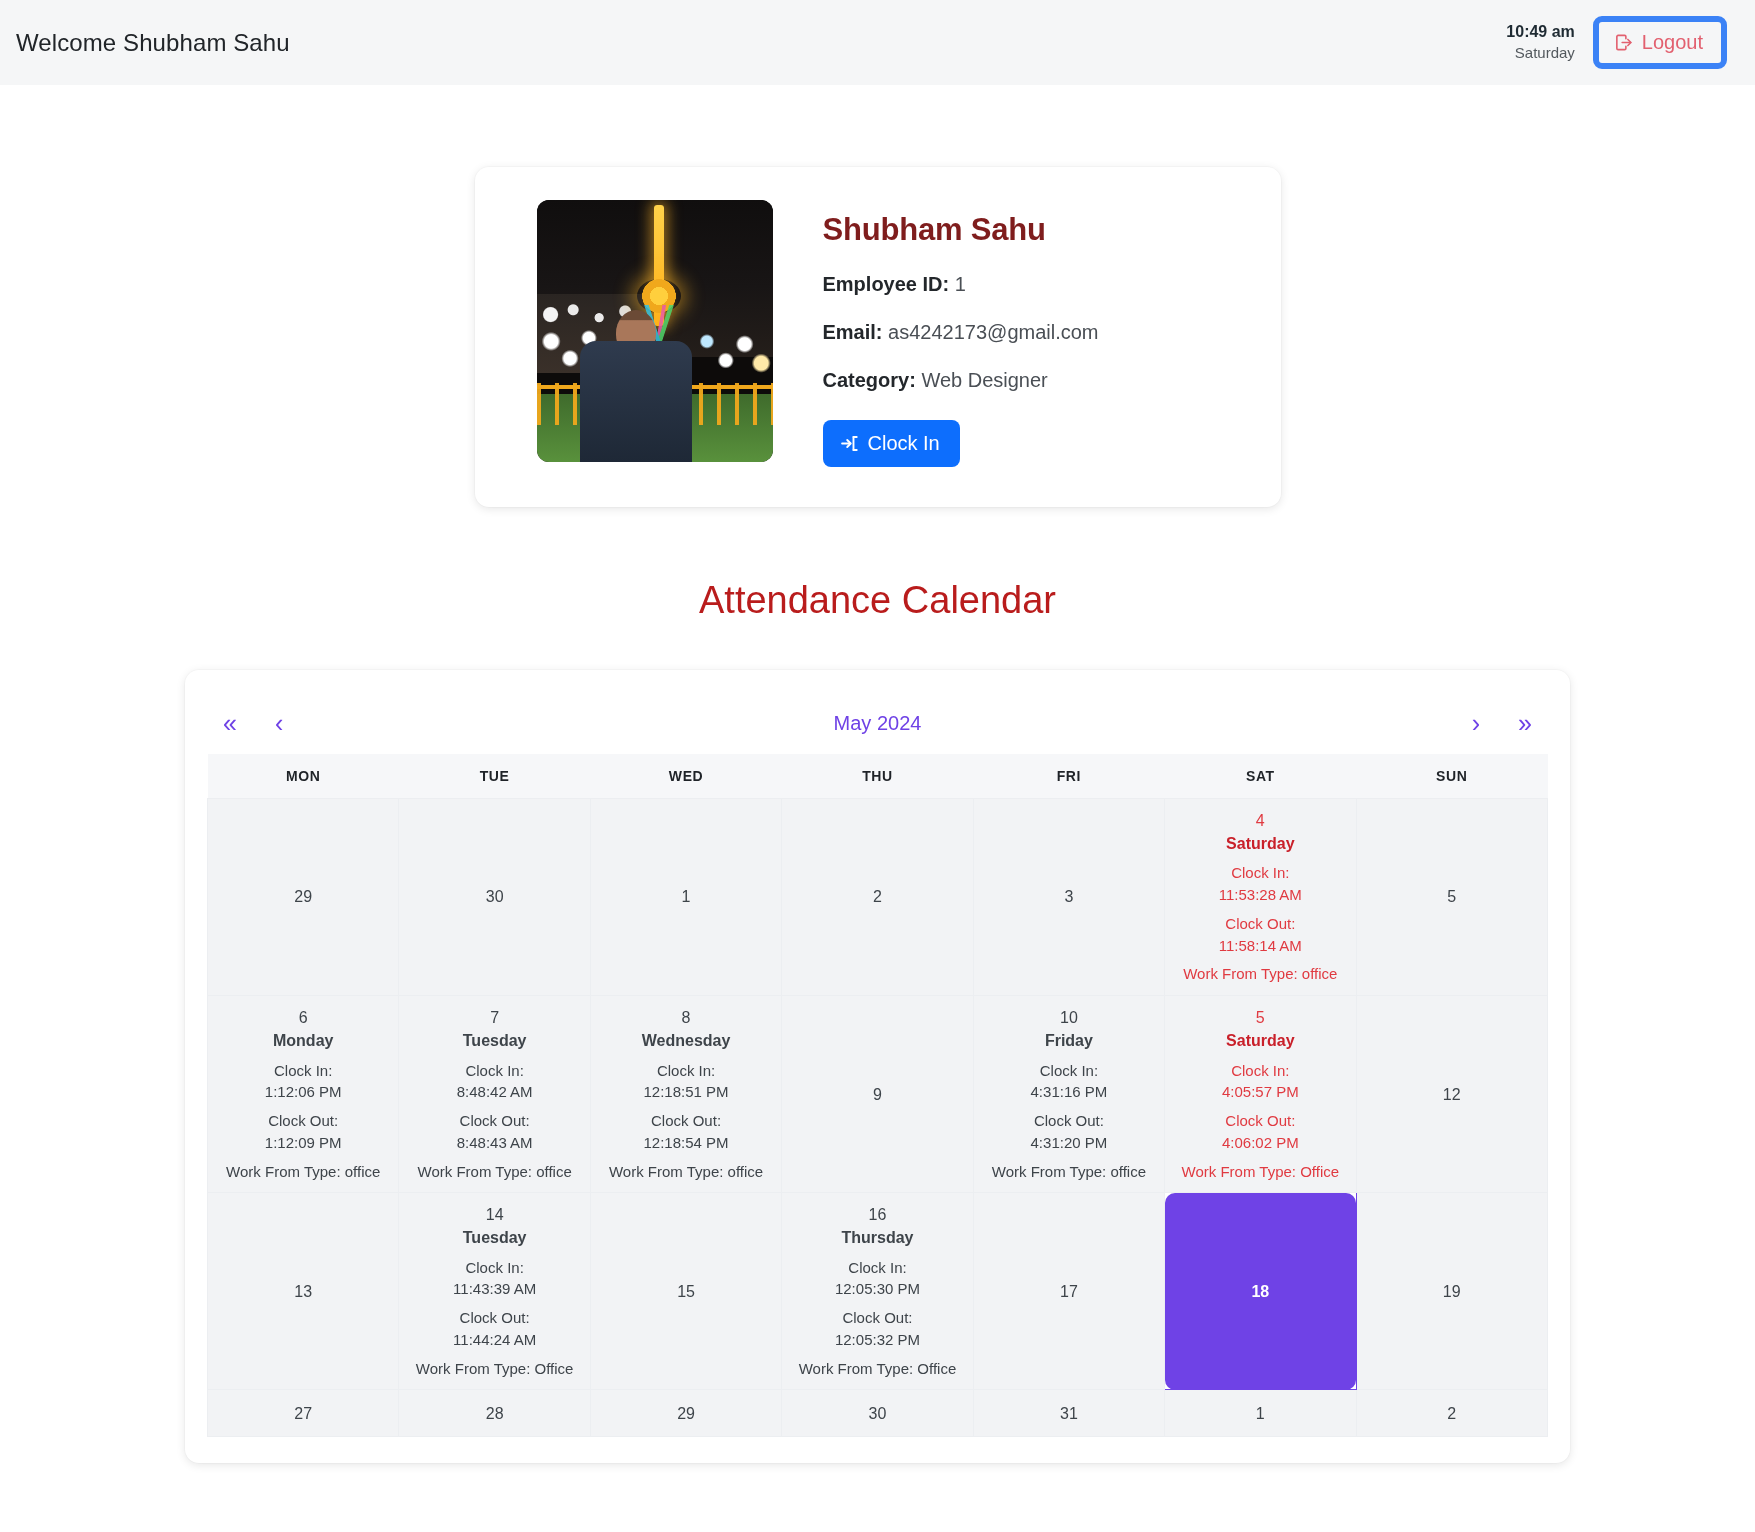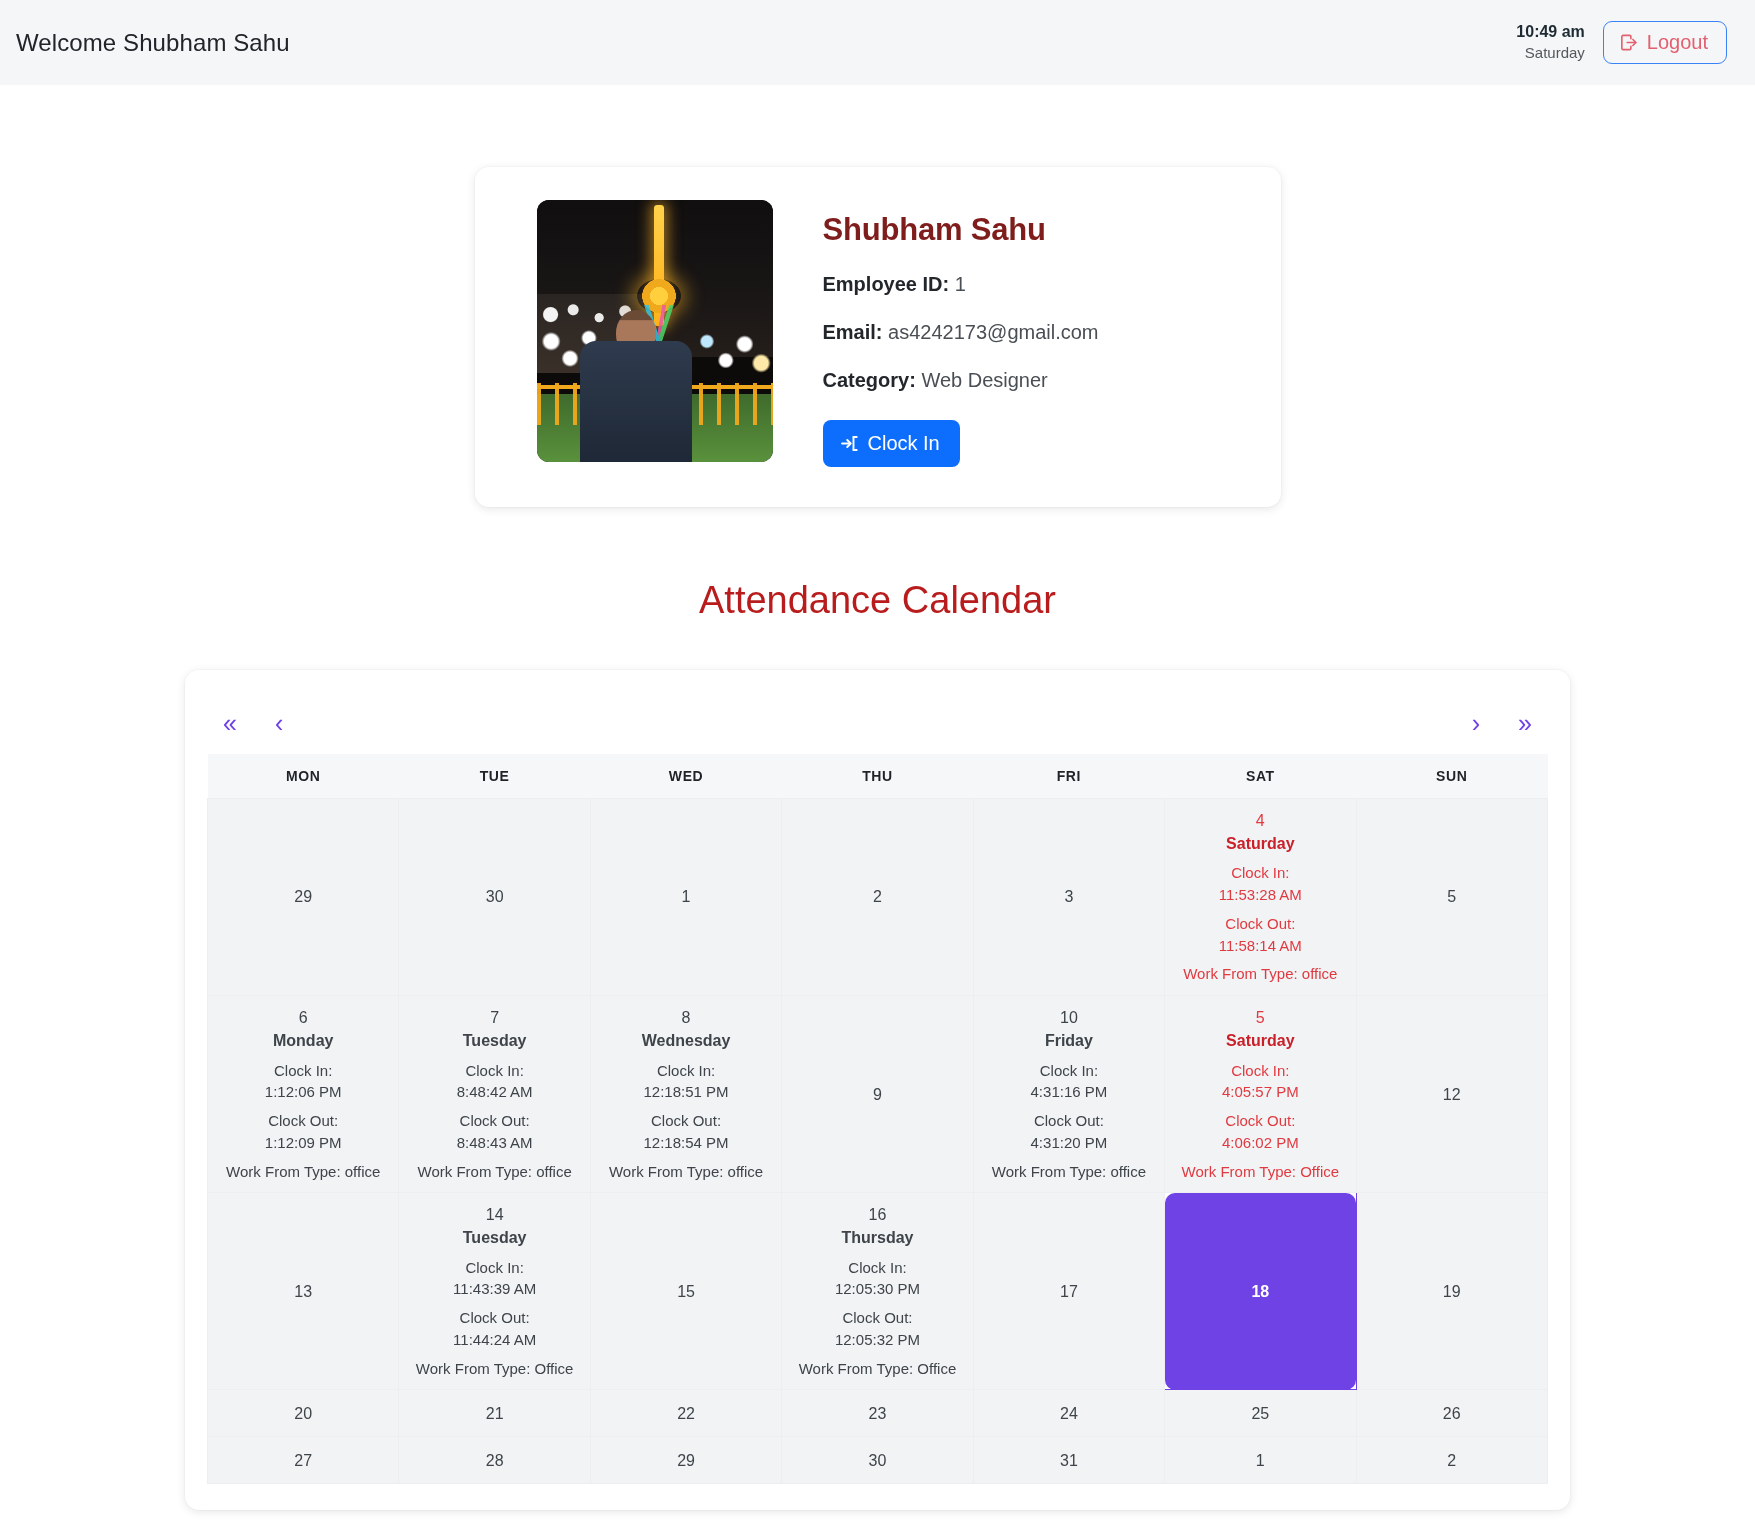--- a/index.html
+++ b/index.html
@@ -46,21 +46,21 @@
   }
   .clock-day {
     font-size: 15px;
     color: #53595e;
     margin-top: 2px;
   }
   .logout-btn {
     display: inline-flex;
     align-items: center;
     gap: 9px;
-    border: 1px solid #3b82f6;
+    border: 6px solid #3b82f6;
     border-radius: 9px;
     background: #f5f6f7;
     color: #e2606f;
     font-size: 20px;
     padding: 9px 18px 9px 15px;
     cursor: pointer;
     font-family: "Liberation Sans", sans-serif;
   }
   .logout-btn svg { display: block; }
 
@@ -362,20 +362,21 @@
 
 <div class="cal-title">Attendance Calendar</div>
 
 <div class="cal-wrap">
   <div class="cal-card">
     <div class="cal-nav">
       <div class="nav-left">
         <button class="nav-btn">«</button>
         <button class="nav-btn">‹</button>
       </div>
+      <div class="cal-month">May 2024</div>
       <div class="nav-right">
         <button class="nav-btn">›</button>
         <button class="nav-btn">»</button>
       </div>
     </div>
 
     <table class="cal">
       <thead>
         <tr id="weekday-row">
             <th>MON</th>
@@ -500,43 +501,20 @@
             </td>
             <td class="today">
               <div class="d-num">18</div>
             </td>
             <td class="weekend">
               <div class="d-num">19</div>
             </td>
           </tr>
           <tr>
             <td class="plain-row">
-              <div class="d-num">20</div>
-            </td>
-            <td class="plain-row">
-              <div class="d-num">21</div>
-            </td>
-            <td class="plain-row">
-              <div class="d-num">22</div>
-            </td>
-            <td class="plain-row">
-              <div class="d-num">23</div>
-            </td>
-            <td class="plain-row">
-              <div class="d-num">24</div>
-            </td>
-            <td class="weekend plain-row">
-              <div class="d-num">25</div>
-            </td>
-            <td class="weekend plain-row">
-              <div class="d-num">26</div>
-            </td>
-          </tr>
-          <tr>
-            <td class="plain-row">
               <div class="d-num">27</div>
             </td>
             <td class="plain-row">
               <div class="d-num">28</div>
             </td>
             <td class="plain-row">
               <div class="d-num">29</div>
             </td>
             <td class="plain-row">
               <div class="d-num">30</div>

